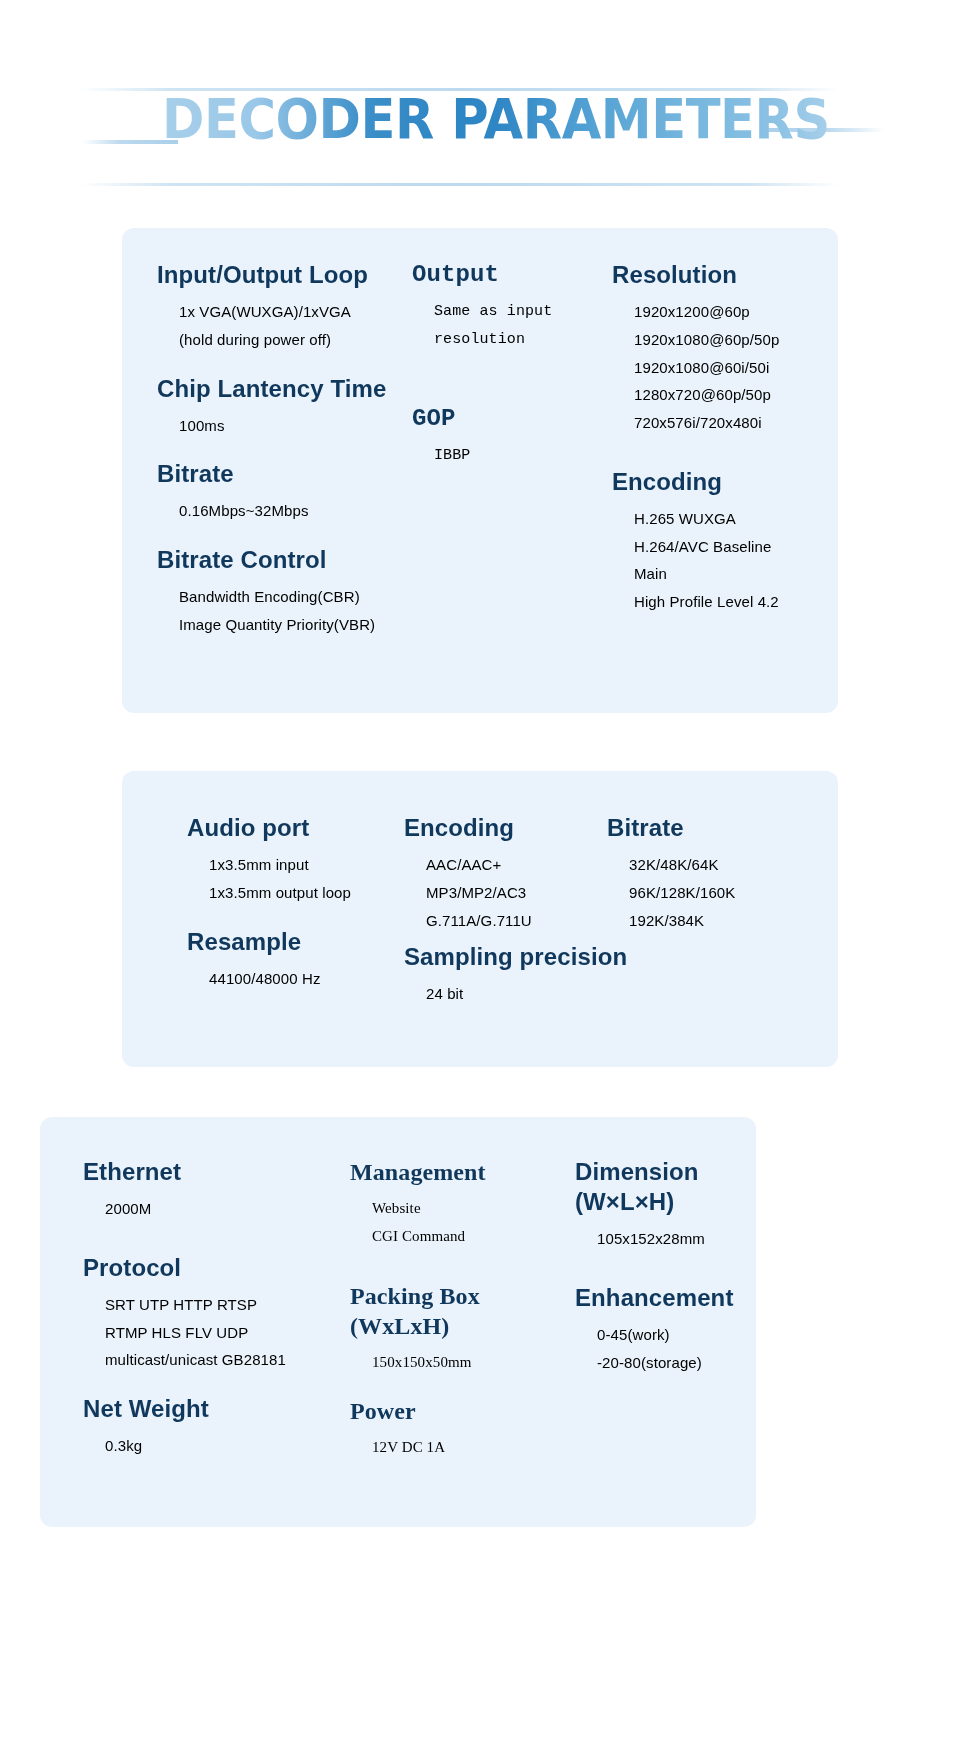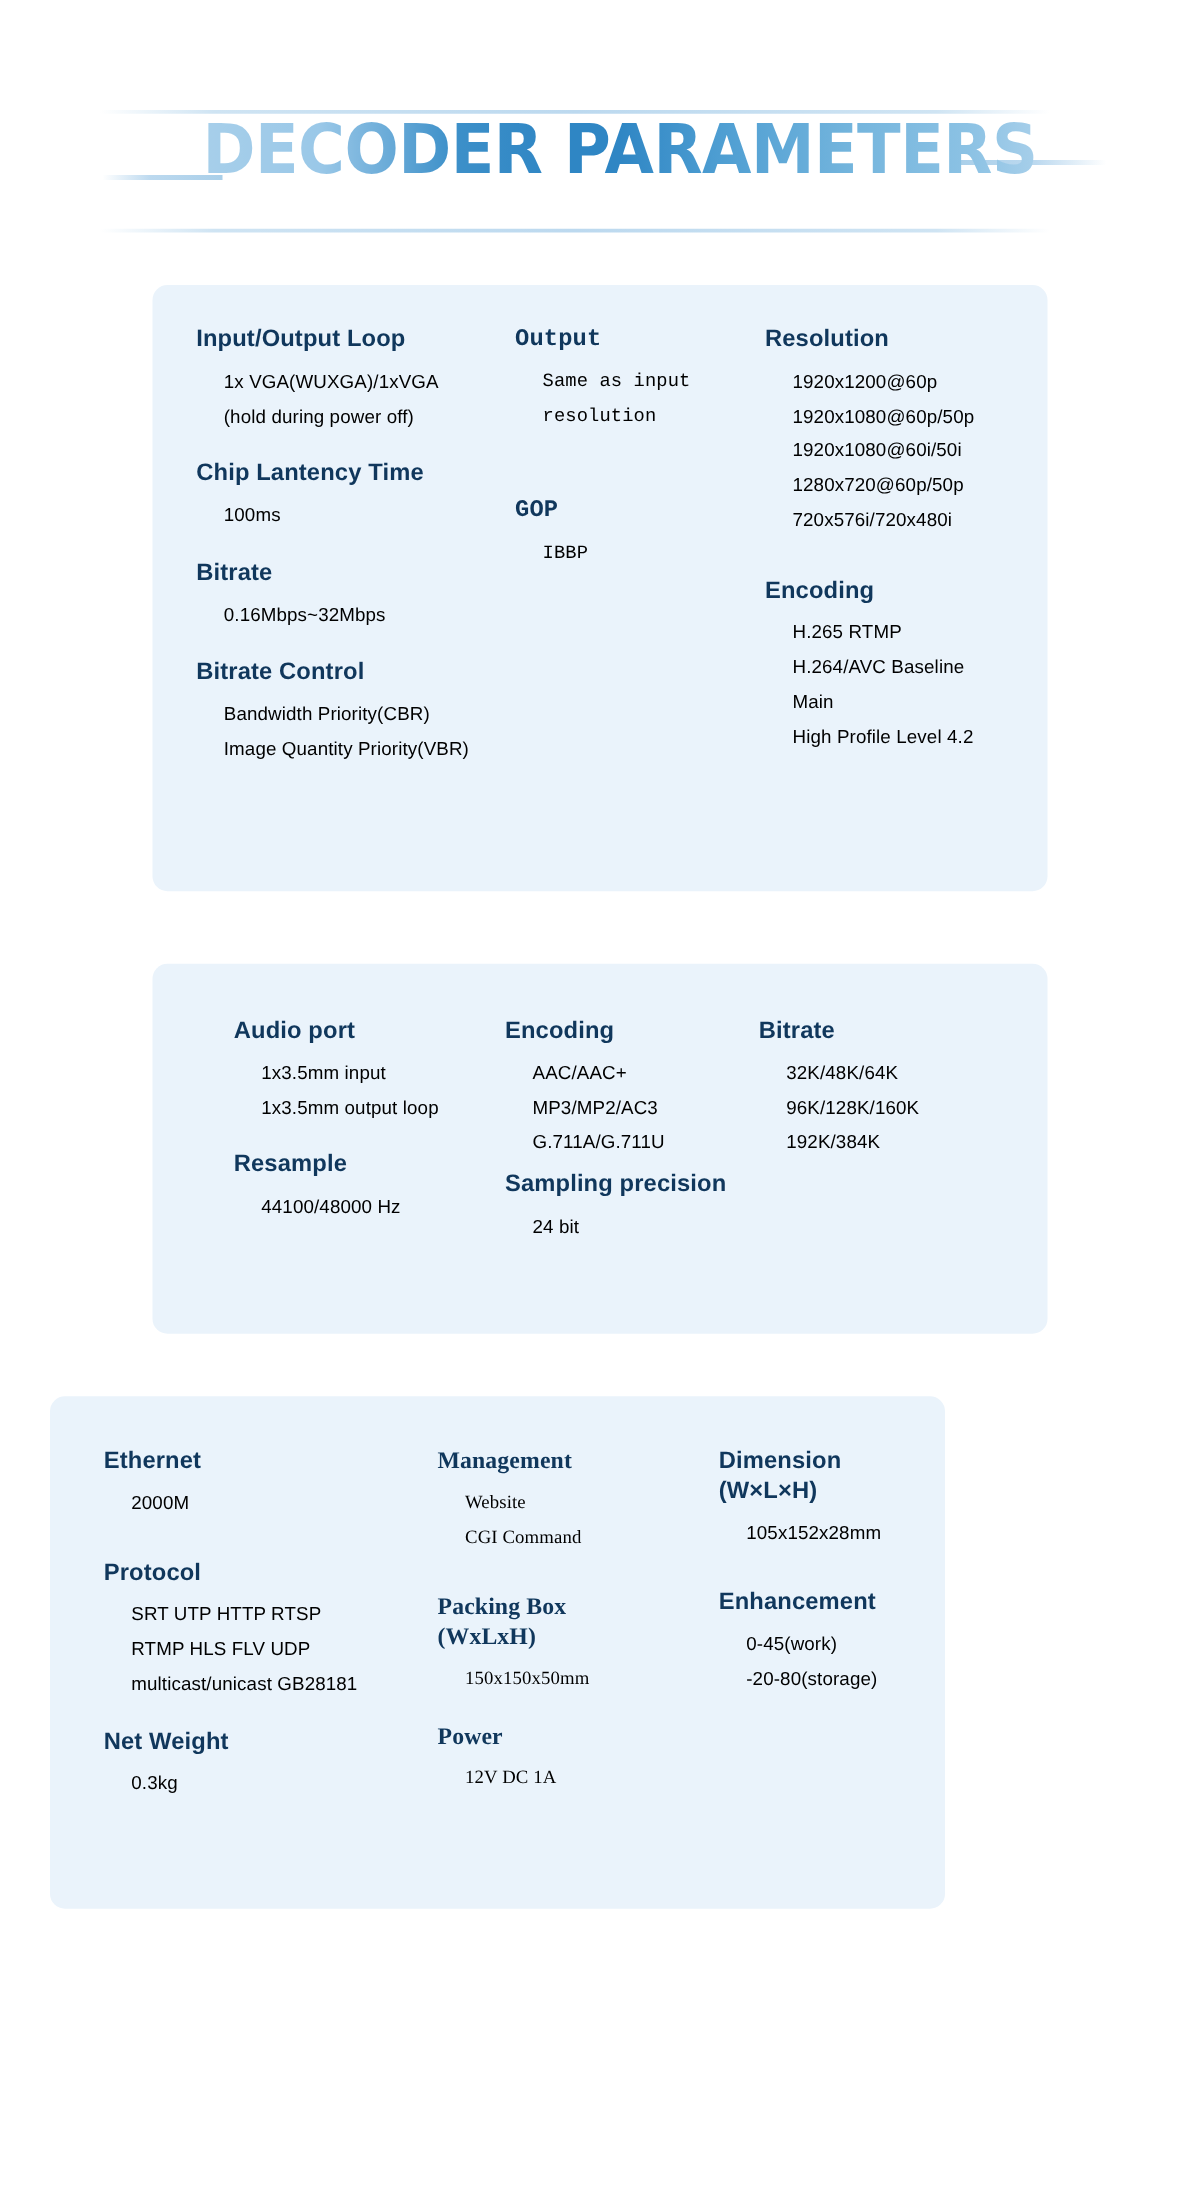--- a/index.html
+++ b/index.html
@@ -95,21 +95,21 @@
   .panel-2 { margin-top: 58px; height: 296px; }
   .panel-3 { margin-top: 50px; height: 410px; margin-left: 40px; }
 
   .col {
     position: absolute;
     top: 0;
   }
 
   h3.grp {
     margin: 0;
-    font-size: 19px;
+    font-size: 24px;
     font-weight: 700;
     color: #10375c;
     line-height: 1.25;
     letter-spacing: 0.1px;
   }
   .sub {
     margin: 0;
     padding-left: 22px;
     font-size: 15px;
     color: #000000;
@@ -151,21 +151,21 @@
     <div class="gap-m"></div>
     <div class="block">
       <h3 class="grp">Bitrate</h3>
       <div class="gap-s"></div>
       <p class="sub">0.16Mbps~32Mbps</p>
     </div>
     <div class="gap-m"></div>
     <div class="block">
       <h3 class="grp">Bitrate Control</h3>
       <div class="gap-s"></div>
-      <p class="sub nowrap">Bandwidth Priority(CBR)</p>
+      <p class="sub nowrap">Bandwidth Encoding(CBR)</p>
       <p class="sub nowrap">Image Quantity Priority(VBR)</p>
     </div>
   </div>
 
   <div class="col" style="left:290px; top:32px; width:200px;font-family:Liberation Mono, monospace;">
     <div class="block">
       <h3 class="grp">Output</h3>
       <div class="gap-s"></div>
       <p class="sub">Same as input</p>
       <p class="sub">resolution</p>
@@ -186,21 +186,21 @@
       <p class="sub nowrap">1920x1200@60p</p>
       <p class="sub nowrap">1920x1080@60p/50p</p>
       <p class="sub nowrap">1920x1080@60i/50i</p>
       <p class="sub nowrap">1280x720@60p/50p</p>
       <p class="sub nowrap">720x576i/720x480i</p>
     </div>
     <div class="gap-l"></div>
     <div class="block">
       <h3 class="grp">Encoding</h3>
       <div class="gap-s"></div>
-      <p class="sub nowrap">H.265 RTMP</p>
+      <p class="sub nowrap">H.265 WUXGA</p>
       <p class="sub nowrap">H.264/AVC Baseline</p>
       <p class="sub nowrap">Main</p>
       <p class="sub nowrap">High Profile Level 4.2</p>
     </div>
   </div>
 </div>
 
 <div class="panel panel-2">
 
   <div class="col" style="left:65px; top:42px; width:215px;">

